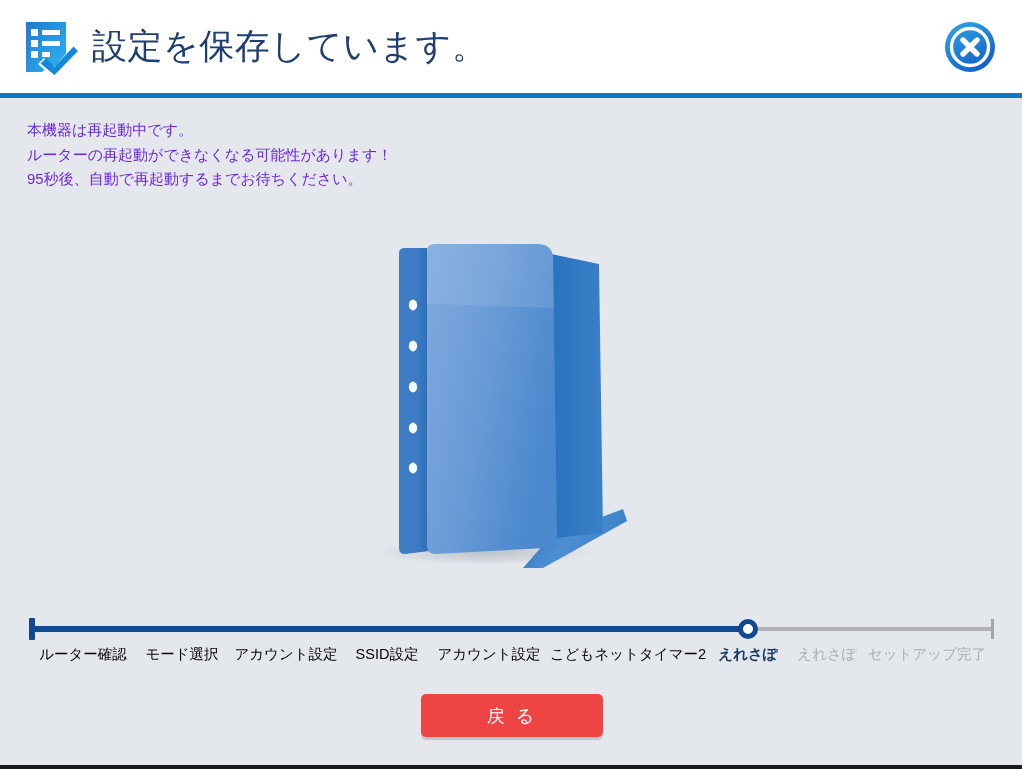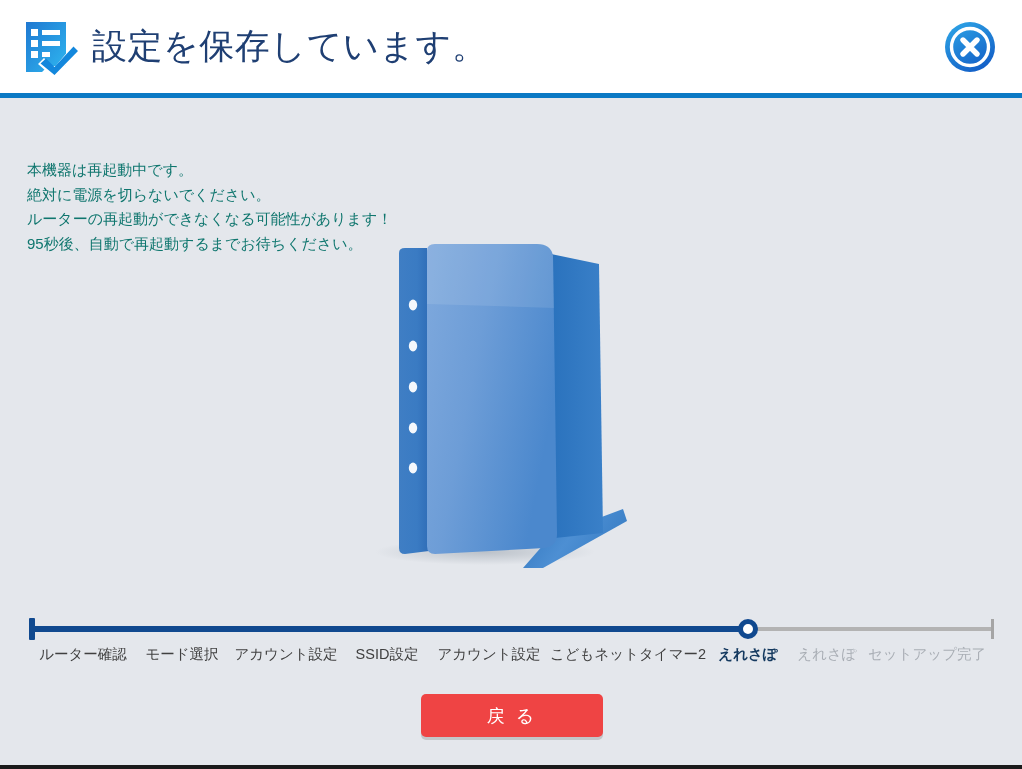--- a/index.html
+++ b/index.html
@@ -63,24 +63,23 @@
     position: absolute;
     left: 0; top: 98px;
     width: 1022px;
     height: 667px;
     background: #e4e7ec;
   }
   .notice {
     position: absolute;
     left: 27px; top: 20px;
     width: 700px;
-    color: #0f766e;
+    color: #6d28d9;
     font-size: 15px;
     line-height: 24.5px;
-    margin-top: 40px;
   }
   .notice div { white-space: nowrap; }
 
   
   .router-stage {
     position: absolute;
     left: 355px; top: 140px;
     width: 310px; height: 330px;
   }
   .router-svg { display: block; }
@@ -131,21 +130,21 @@
     position: absolute;
     left: 0; top: 30px;
     width: 1022px;
     height: 30px;
   }
   .step-label {
     position: absolute;
     top: 0;
     font-size: 14.5px;
     line-height: 22px;
-    color: #404040;
+    color: #000000;
     white-space: nowrap;
     text-align: center;
     cursor: pointer;
   }
   .step-label.active {
     color: #14395f;
     font-weight: bold;
   }
   .step-label.muted {
     color: #a9aeb5;
@@ -215,21 +214,20 @@
         <path d="M19 19 L33 33 M33 19 L19 33" stroke="#ffffff" stroke-width="5.4" stroke-linecap="round"></path>
       </svg>
     </span>
   </div>
   <div class="header-rule"></div>
 
   <div class="body-area">
 
     <div class="notice">
       <div>本機器は再起動中です。</div>
-      <div>絶対に電源を切らないでください。</div>
       <div>ルーターの再起動ができなくなる可能性があります！</div>
       <div>95秒後、自動で再起動するまでお待ちください。</div>
     </div>
 
     <div class="router-stage">
       <svg class="router-svg" width="310" height="330" viewBox="0 0 310 330" xmlns="http://www.w3.org/2000/svg">
         <defs>
           <linearGradient id="frontg" x1="0" y1="0" x2="1" y2="0.45">
             <stop offset="0" stop-color="#7fa9dd"></stop>
             <stop offset="0.45" stop-color="#6d9dd7"></stop>

